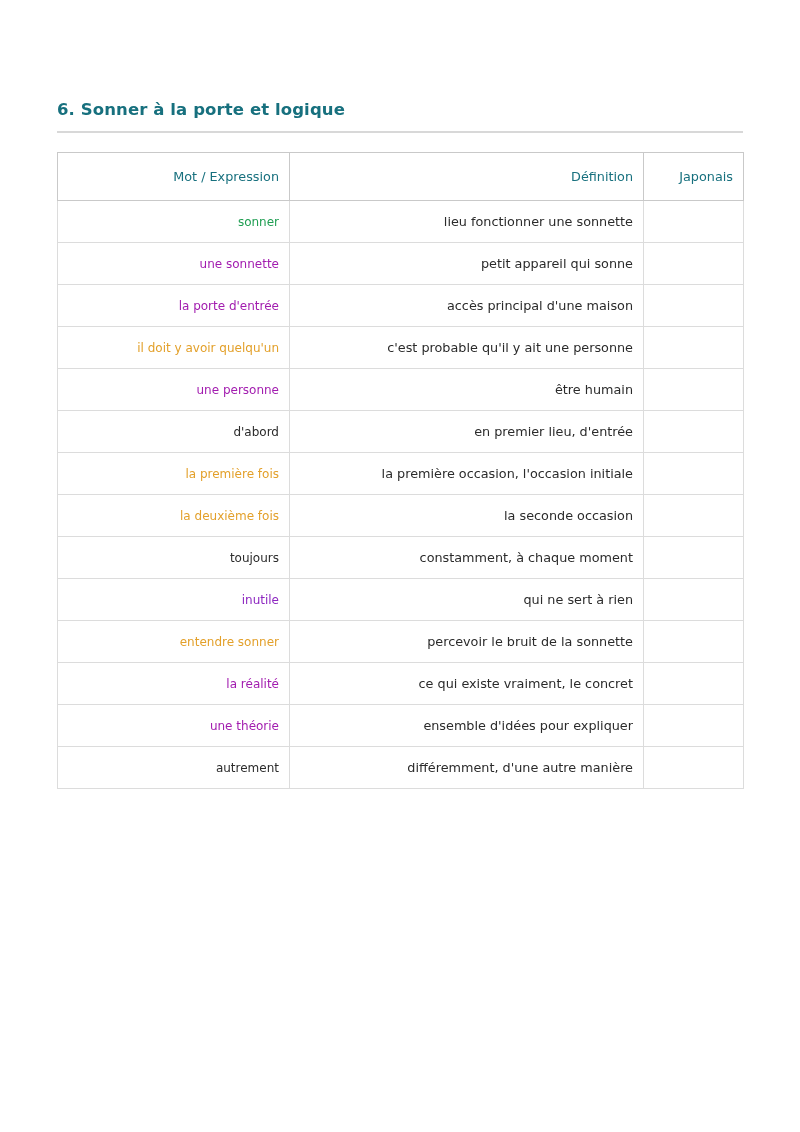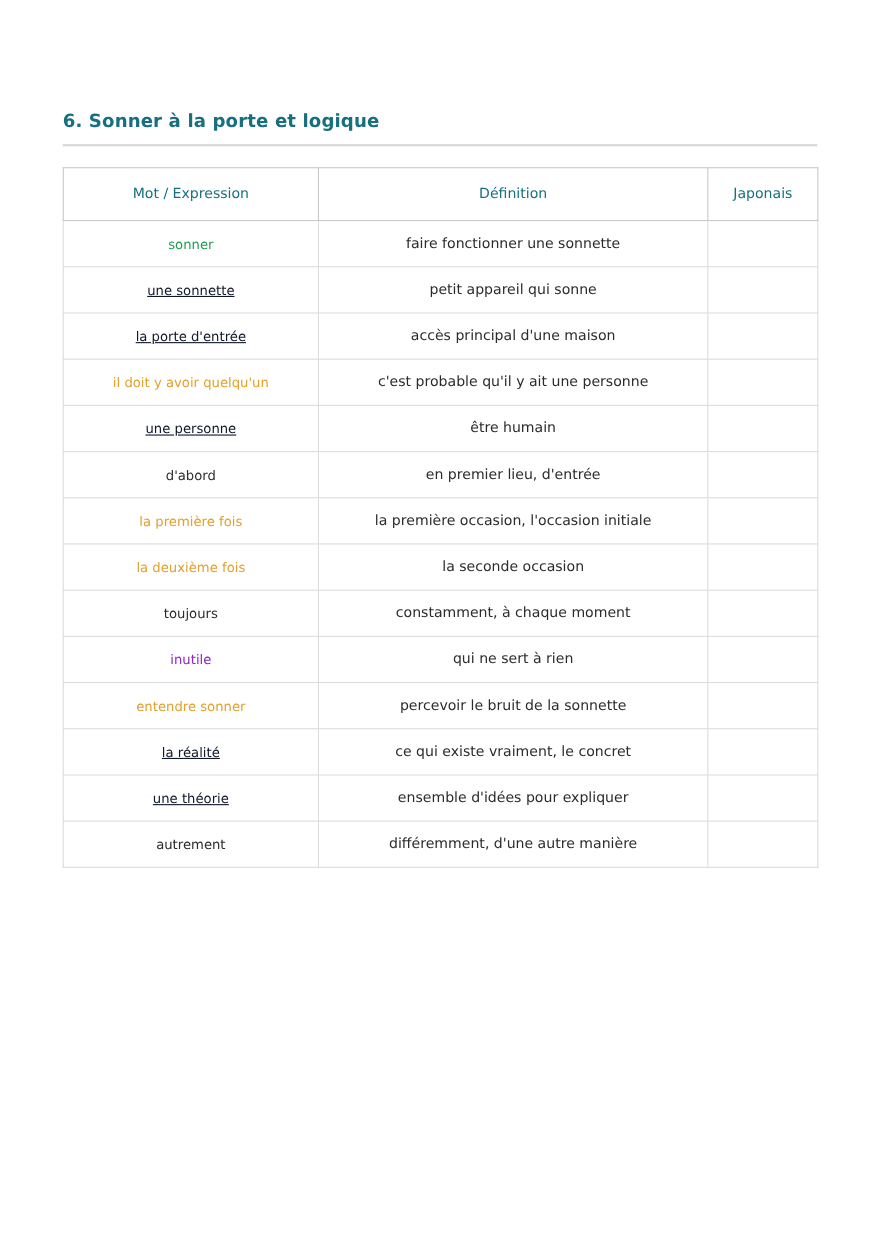--- a/index.html
+++ b/index.html
@@ -56,21 +56,21 @@
   }
 
   .vocab-table col.c-term  { width: 232px; }
   .vocab-table col.c-def   { width: 354px; }
   .vocab-table col.c-jp    { width: 100px; }
 
   .vocab-table th,
   .vocab-table td {
     border: 1px solid #dcdcdc;
     padding: 0 10px;
-    text-align: center;
+    text-align: right;
     vertical-align: middle;
     height: 42px;
     box-sizing: border-box;
     font-size: 12.8px;
     line-height: 16px;
   }
 
   .vocab-table thead th {
     height: 48px;
     color: #17707e;
@@ -87,21 +87,21 @@
   .vocab-table tbody td.def {
     color: #2b2b2b;
   }
 
   .vocab-table tbody td.jp {
     color: #2b2b2b;
   }
 
   
   .t-green   { color: #1f9e52; }
-  .t-crimson { color: #0f172a; text-decoration: underline; }
+  .t-crimson { color: #a21caf; }
   .t-orange  { color: #e3a02a; }
   .t-purple  { color: #8d27c0; }
   .t-neutral { color: #2b2b2b; }
 </style>
 </head>
 <body>
 
 <div class="page">
 
   <div class="section-title">6. Sonner à la porte et logique</div>
@@ -117,21 +117,21 @@
     <thead>
       <tr>
         <th>Mot / Expression</th>
         <th>Définition</th>
         <th>Japonais</th>
       </tr>
     </thead>
     <tbody id="table-body">
         <tr>
           <td class="term t-green">sonner</td>
-          <td class="def">faire fonctionner une sonnette</td>
+          <td class="def">lieu fonctionner une sonnette</td>
           <td class="jp"></td>
         </tr>
         <tr>
           <td class="term t-crimson">une sonnette</td>
           <td class="def">petit appareil qui sonne</td>
           <td class="jp"></td>
         </tr>
         <tr>
           <td class="term t-crimson">la porte d'entrée</td>
           <td class="def">accès principal d'une maison</td>

